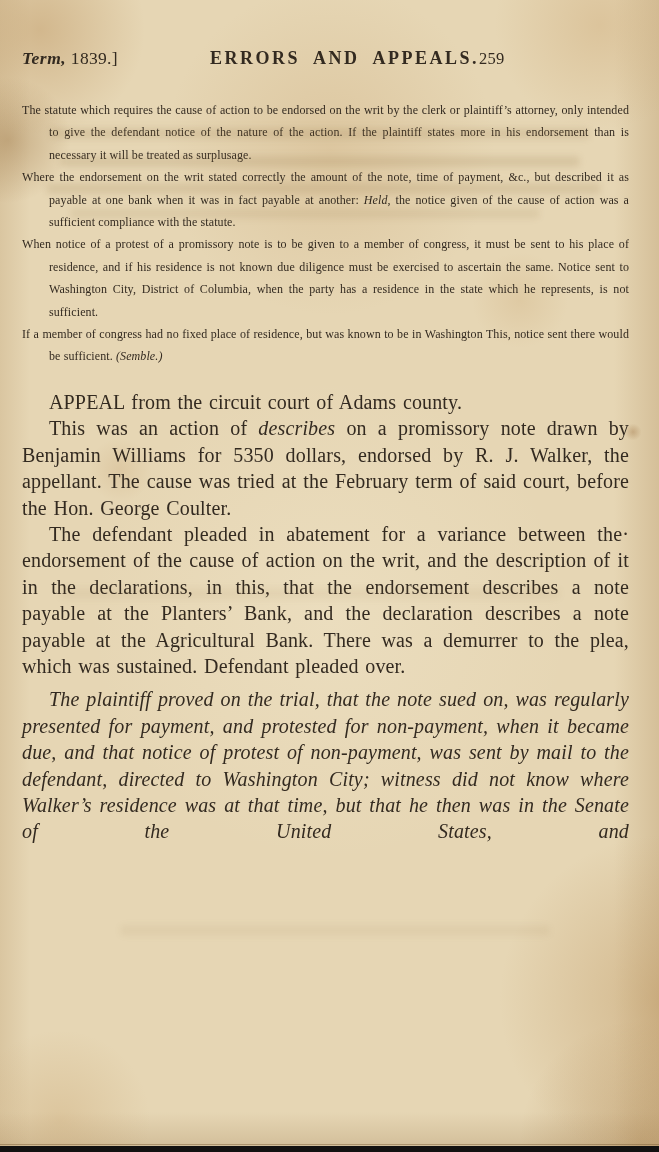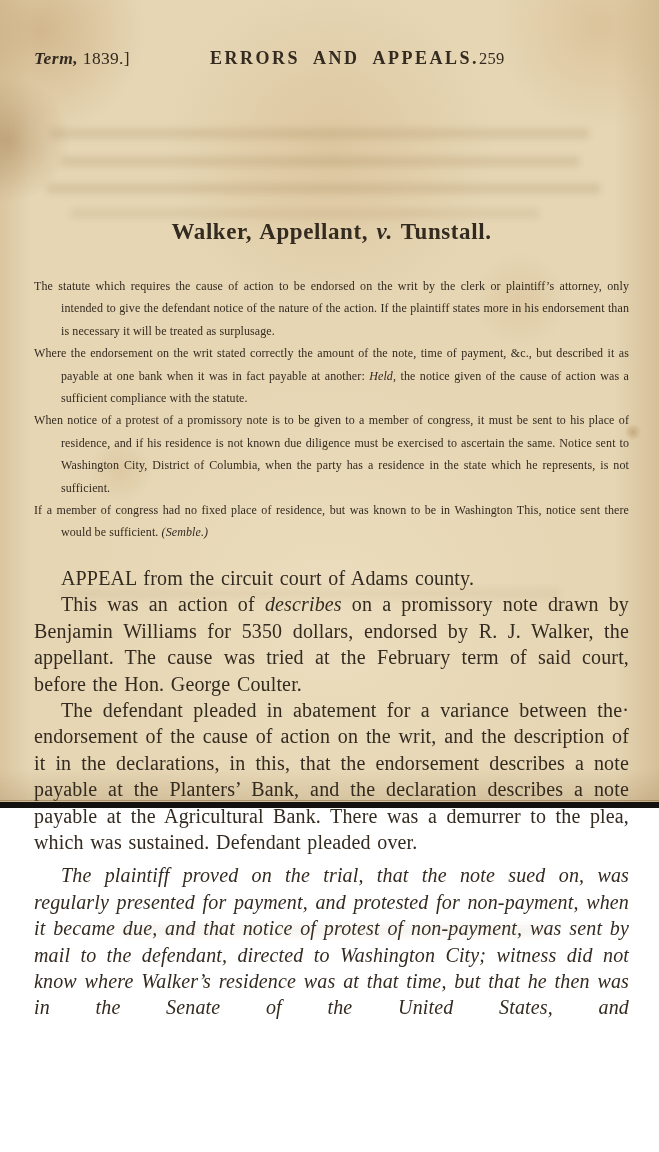--- a/index.html
+++ b/index.html
@@ -10,40 +10,40 @@
     overflow: hidden;
   }
   body {
     font-family: "Liberation Serif", "DejaVu Serif", serif;
     color: #332a20;
   }
   
   .paper {
     position: relative;
     width: 659px;
-    height: 808px;
+    height: 1152px;
     box-sizing: border-box;
     background-color: #e6d6b4;
     background-image:
       radial-gradient(circle 150px at 40px 30px, rgba(186,146,94,0.45), rgba(186,146,94,0) 70%),
       radial-gradient(circle 90px at 8px 140px, rgba(150,110,60,0.40), rgba(150,110,60,0) 70%),
       radial-gradient(circle 220px at 330px 150px, rgba(198,162,112,0.30), rgba(198,162,112,0) 75%),
       radial-gradient(circle 140px at 600px 25px, rgba(200,162,110,0.35), rgba(200,162,110,0) 75%),
       radial-gradient(circle 230px at 665px 1000px, rgba(186,146,92,0.45), rgba(186,146,92,0) 72%),
       radial-gradient(circle 160px at 640px 1140px, rgba(170,130,78,0.40), rgba(170,130,78,0) 75%),
       radial-gradient(circle 120px at 60px 1120px, rgba(196,158,104,0.30), rgba(196,158,104,0) 75%),
       radial-gradient(circle 60px at 520px 300px, rgba(196,158,104,0.22), rgba(196,158,104,0) 80%),
       radial-gradient(circle 40px at 120px 470px, rgba(186,146,94,0.20), rgba(186,146,94,0) 80%),
       radial-gradient(circle 10px at 633px 432px, rgba(150,105,55,0.35), rgba(150,105,55,0) 85%),
       radial-gradient(circle 300px at 330px 620px, rgba(244,234,208,0.35), rgba(244,234,208,0) 80%),
       linear-gradient(270deg, rgba(168,132,82,0.28), rgba(168,132,82,0) 45px),
       linear-gradient(90deg, rgba(168,132,82,0.20), rgba(168,132,82,0) 30px),
       linear-gradient(0deg, rgba(140,105,60,0.25), rgba(140,105,60,0) 40px),
       radial-gradient(ellipse 130% 120% at 50% 45%, rgba(0,0,0,0) 62%, rgba(150,112,64,0.22) 100%);
-    padding: 48px 30px 0 34px;
+    padding: 48px 30px 0 22px;
   }
   
   .ghost {
     position: absolute;
     height: 11px;
     background: rgba(148,116,70,0.17);
     filter: blur(3px);
     border-radius: 5px;
     pointer-events: none;
   }
@@ -133,21 +133,20 @@
   <div class="ghost" style="top:208px; left:70px; width:470px; opacity:.7;"></div>
   <div class="ghost" style="top:588px; left:60px; width:500px; opacity:.5;"></div>
   <div class="ghost" style="top:925px; left:120px; width:430px; opacity:.5;"></div>
 
   <div class="running-head">
     <span class="left"><i>Term,</i><span> 1839.]</span></span>
     <span class="center">ERRORS AND APPEALS.</span>
     <span class="right">259</span>
   </div>
 
-  <h1 class="case-title"><span>Walker, Appellant, </span><em>v.</em><span> Tunstall.</span></h1>
 
   <div class="headnotes">
     <p class="headnote"><span>The statute which requires the cause of action to be endorsed on the writ by the clerk or plaintiff’s attorney, only intended to give the defendant notice of the nature of the action.  If the plaintiff states more in his endorsement than is necessary it will be treated as surplusage.</span><em></em><span></span></p>
     <p class="headnote"><span>Where the endorsement on the writ stated correctly the amount of the note, time of payment, &amp;c., but described it as payable at one bank when it was in fact payable at another: </span><em>Held</em><span>, the notice given of the cause of action was a sufficient compliance with the statute.</span></p>
     <p class="headnote"><span>When notice of a protest of a promissory note is to be given to a member of congress, it must be sent to his place of residence, and if his residence is not known due diligence must be exercised to ascertain the same.  Notice sent to Washington City, District of Columbia, when the party has a residence in the state which he represents, is not sufficient.</span><em></em><span></span></p>
     <p class="headnote"><span>If a member of congress had no fixed place of residence, but was known to be in Washington This, notice sent there would be sufficient.  </span><em>(Semble.)</em><span></span></p>
   </div>
 
   <div class="opinion">
     <p class="body-para"><span>APPEAL from the circuit court of Adams county.</span><em></em><span></span></p>

